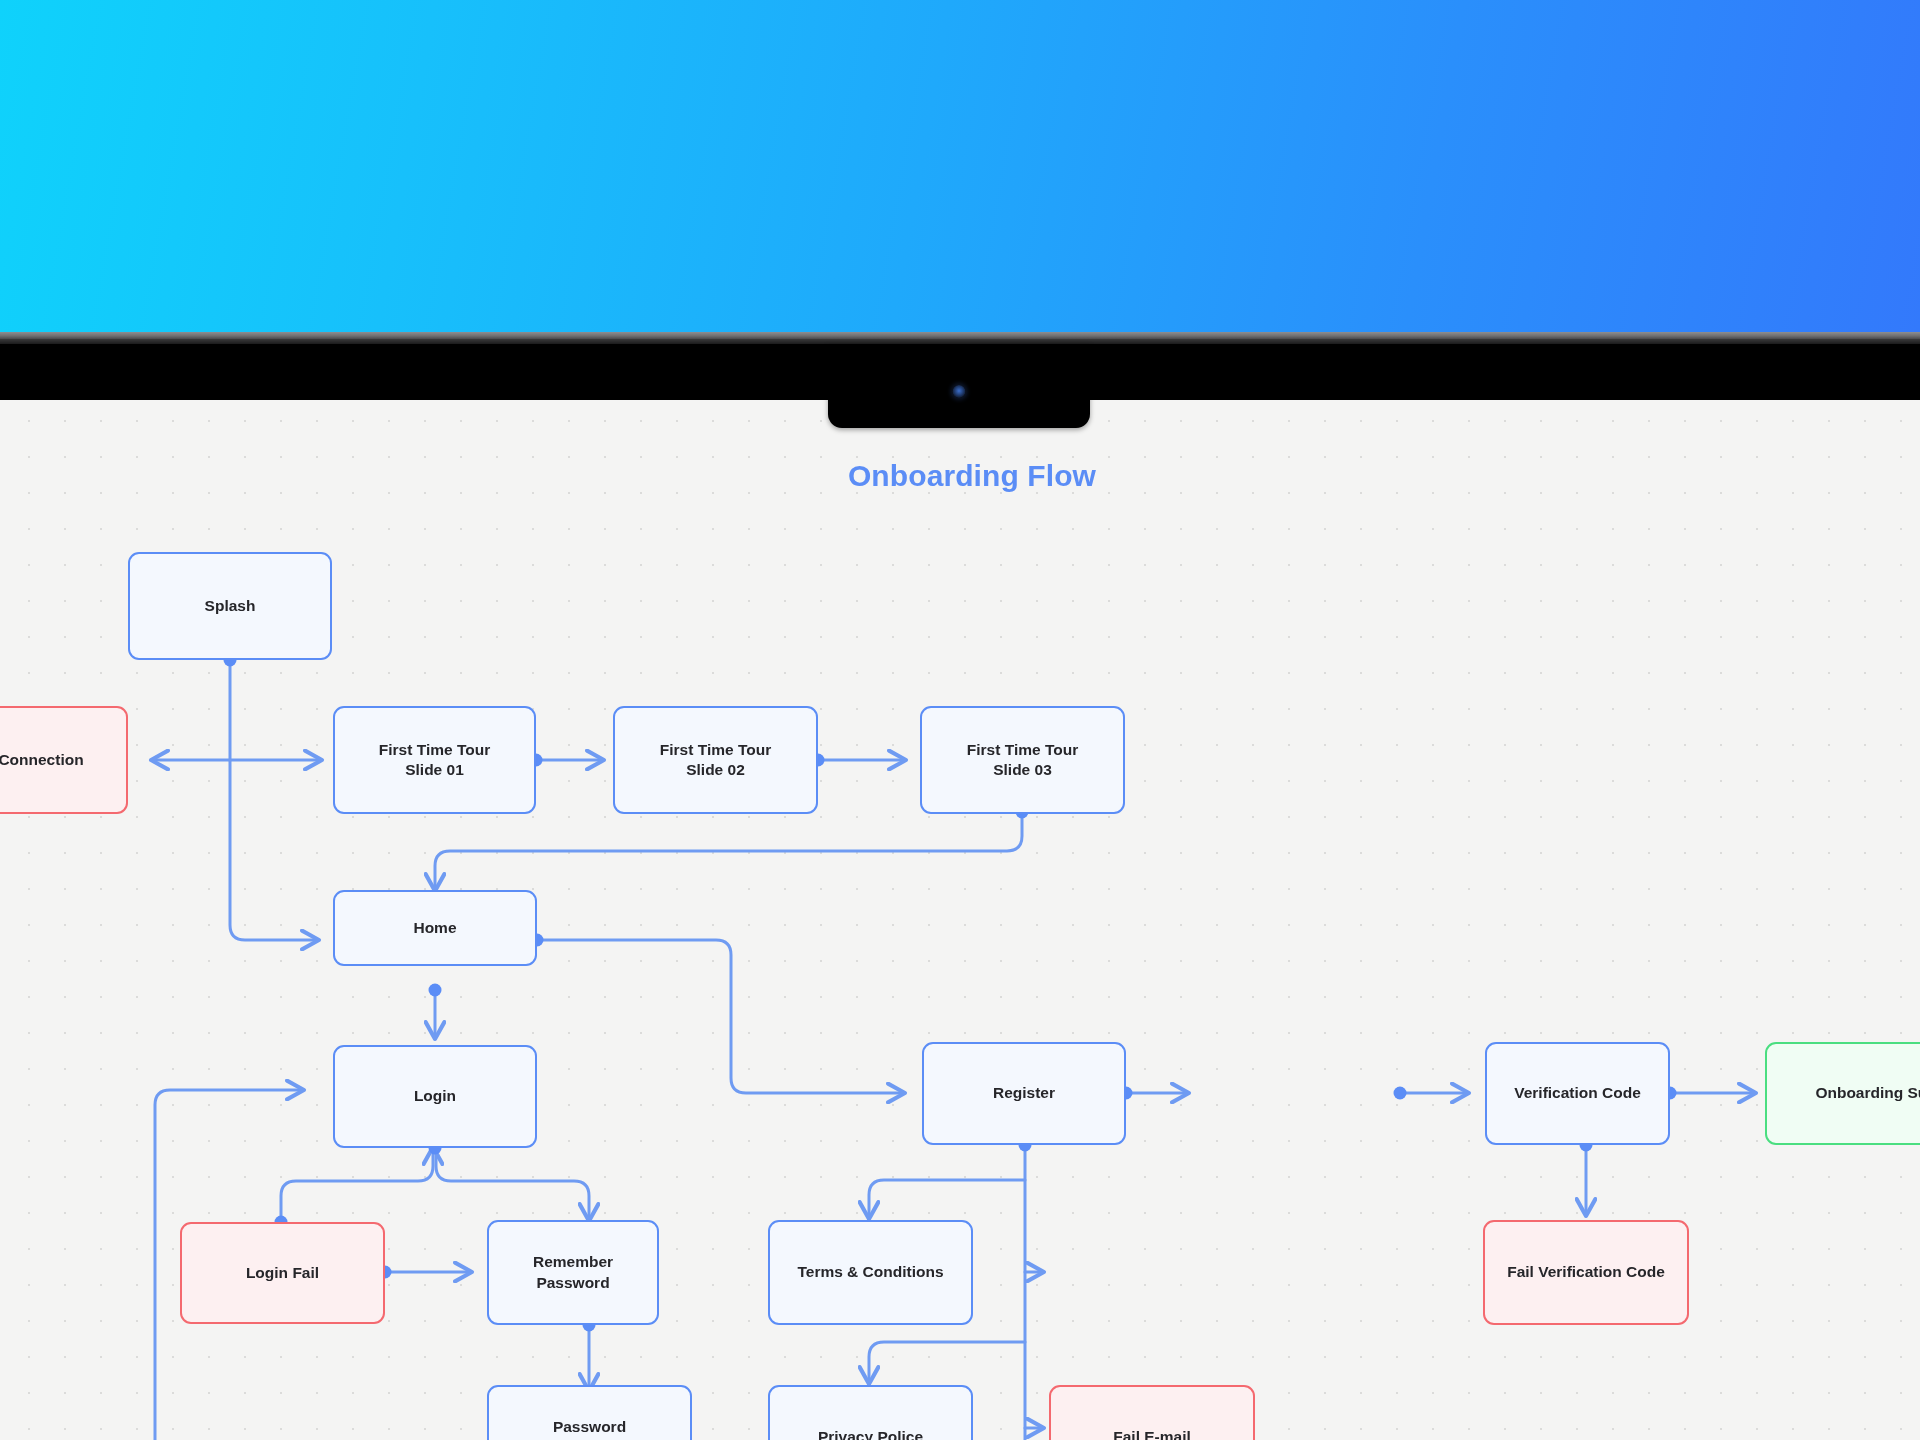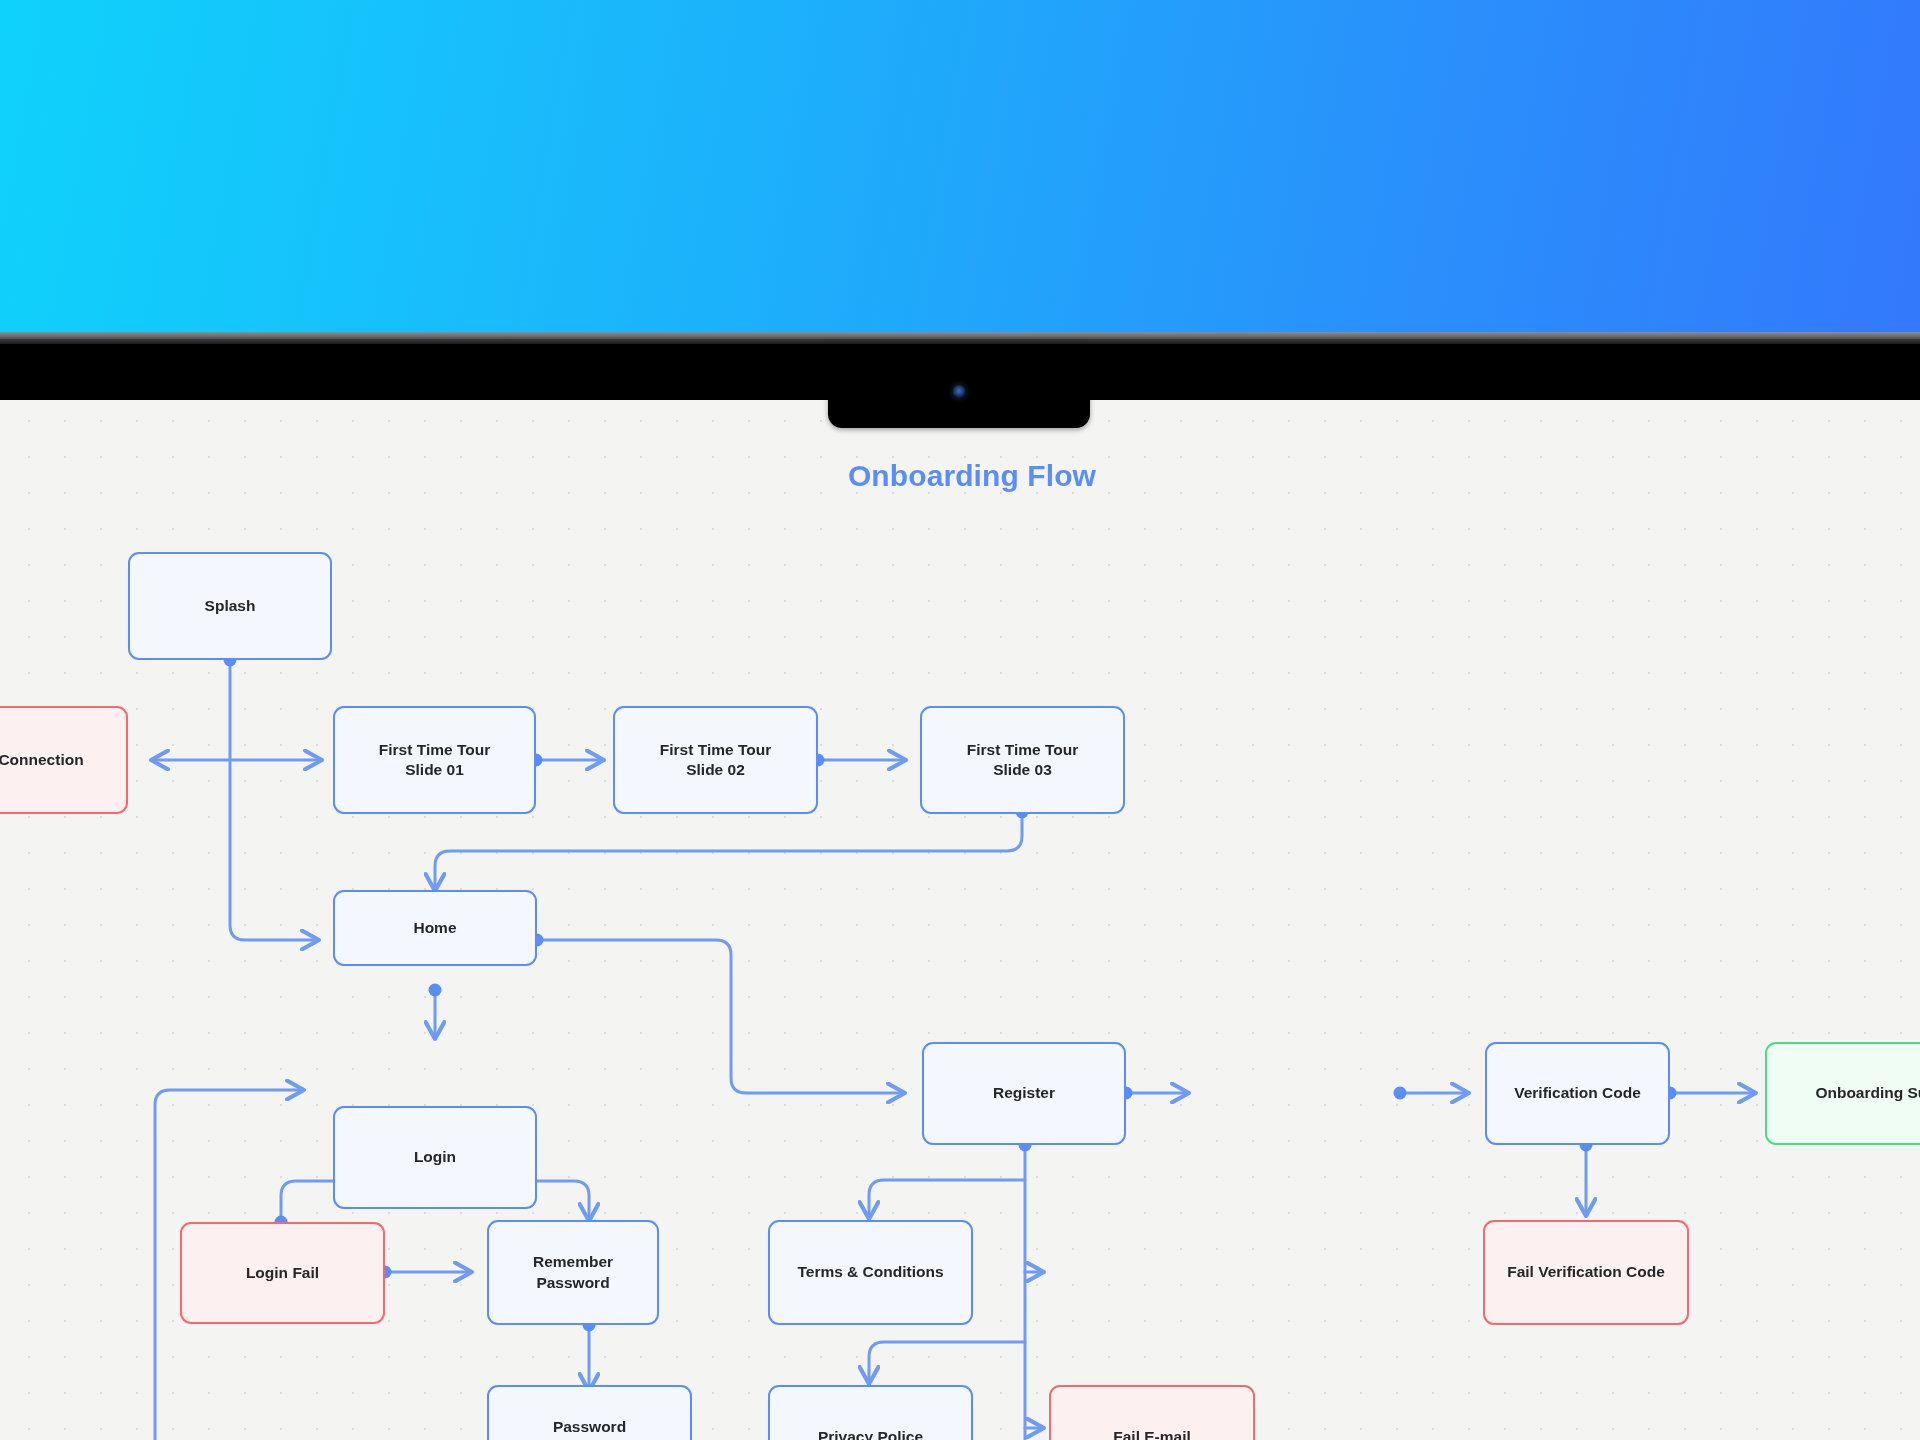--- a/index.html
+++ b/index.html
@@ -183,21 +183,21 @@
 
   <div class="node" style="left:920px;top:706px;width:205px;height:108px;white-space:pre-line;">
     <span>First Time Tour
 Slide 03</span>
   </div>
 
   <div class="node" style="left:333px;top:890px;width:204px;height:76px;">
     <span>Home</span>
   </div>
 
-  <div class="node" style="left:333px;top:1106px;width:204px;height:103px;">
+  <div class="node" style="left:333px;top:1045px;width:204px;height:103px;">
     <span>Login</span>
   </div>
 
   <div class="node" style="left:922px;top:1042px;width:204px;height:103px;">
     <span>Register</span>
   </div>
 
 
   <div class="node" style="left:1485px;top:1042px;width:185px;height:103px;">
     <span>Verification Code</span>

